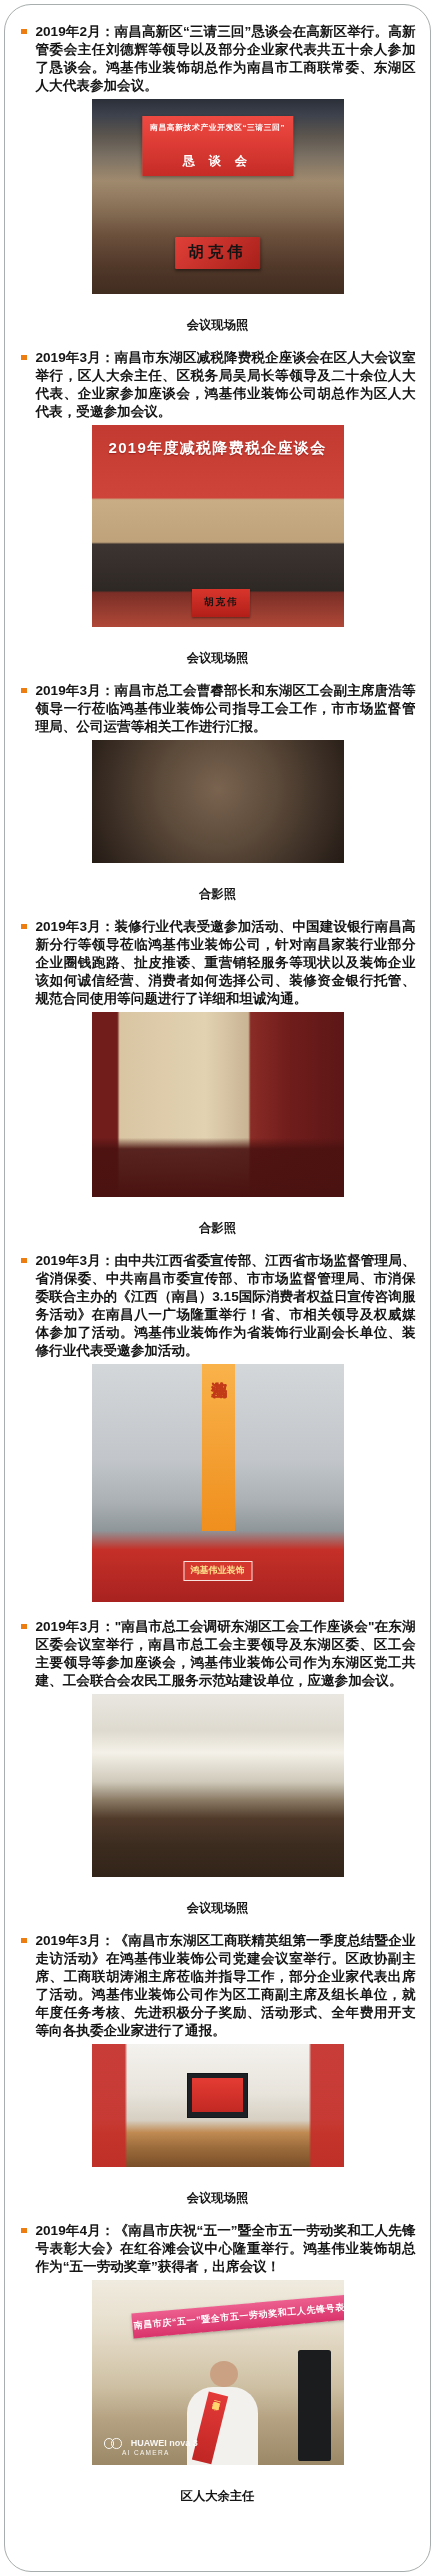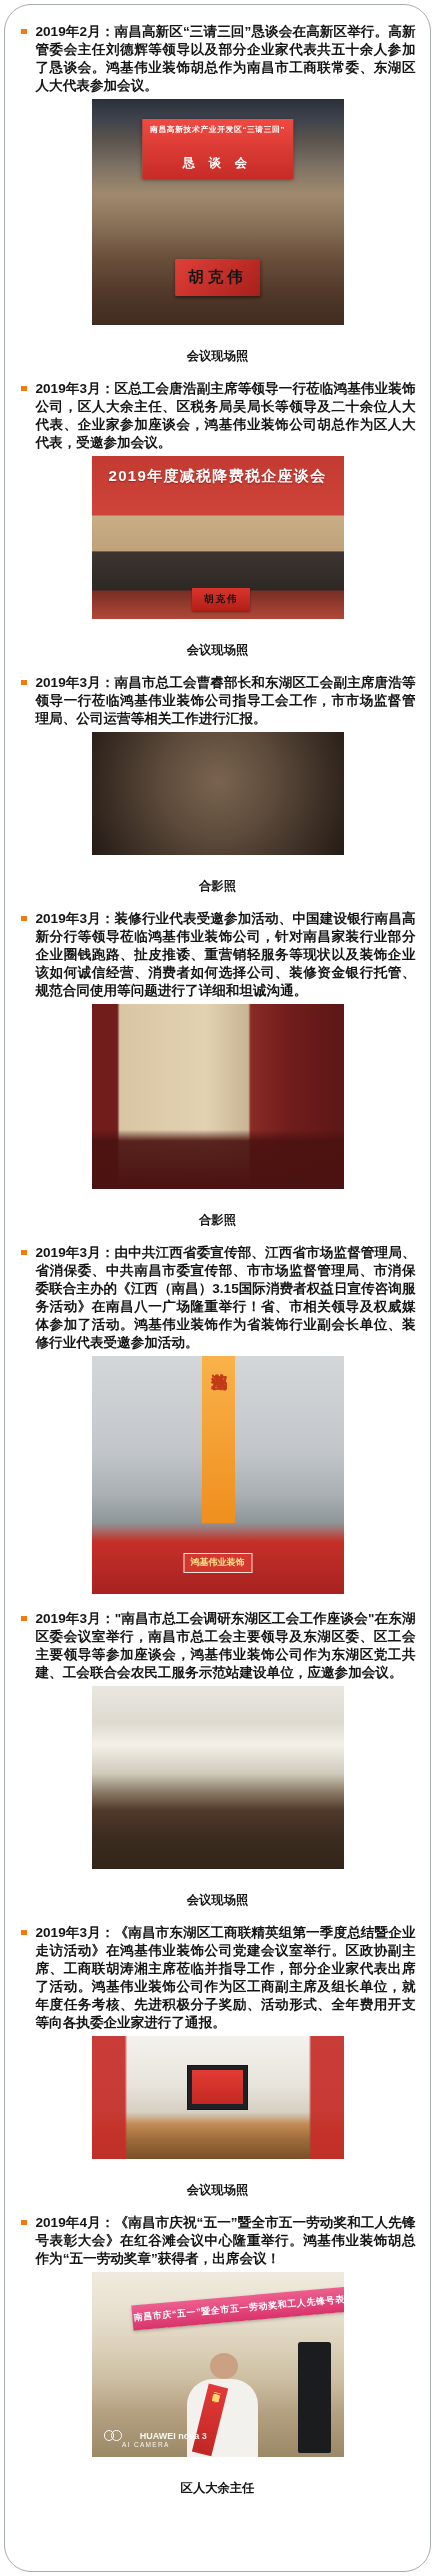--- a/index.html
+++ b/index.html
@@ -59,42 +59,42 @@
   .caption {
     text-align: center;
     font-size: 12.3px;
     line-height: 15.6px;
     font-weight: bold;
     color: #151515;
     margin-top: 24px;
   }
 
   
-  .p1 { height: 226px;
+  .p1 { height: 195px;
     background: linear-gradient(180deg,#2b2f38 0%,#3c414c 8%,#5a544e 18%,#7d7264 30%,#a08a6e 42%,#8a7258 55%,#6b503c 70%,#52392a 85%,#402c20 100%);
   }
   .p1 .banner1 {
     position: absolute; top: 9%; left: 50%; transform: translateX(-50%);
     width: 58%; padding: 5.2px 2.6px 6.5px 2.6px; text-align: center;
     background: linear-gradient(#ef4a42,#c62b26); color: #fff; font-weight: bold;
     box-shadow: 0 1.3px 3.9px rgba(0,0,0,.4);
   }
   .p1 .banner1 .bl1 { font-size: 7.8px; letter-spacing: 0.6px; }
   .p1 .banner1 .bl2 { font-size: 12.3px; letter-spacing: 5.2px; margin-top: 20px; }
   .p1 .namecard {
     position: absolute; bottom: 13%; left: 50%; transform: translateX(-50%);
     width: 34%; height: 16%;
     background: linear-gradient(135deg,#e04038,#a81f1a);
     color: #141414; display: flex; align-items: center; justify-content: center;
     font-family: "DejaVu Serif", serif; font-weight: bold; font-size: 15.6px;
     letter-spacing: 3.9px; border-radius: 1.3px; box-shadow: 0 1.3px 3.2px rgba(0,0,0,.45);
   }
 
   
-  .p2 { height: 163px;
+  .p2 { height: 202px;
     background: linear-gradient(180deg,#c23a31 0%,#cf443a 36%,#c8ad85 37%,#bfa27a 58%,#3c3430 59%,#2e2824 82%,#7a2e26 83%,#963c30 92%,#b04838 100%);
   }
   .p2 .banner2 {
     position: absolute; top: 7%; left: 6%; right: 6%;
     color: #fff; font-size: 15px; font-weight: bold; text-align: center; letter-spacing: 1.3px;
     text-shadow: 0 0.6px 1.3px rgba(120,10,10,.6);
   }
   .p2 .namecard2 {
     position: absolute; bottom: 5%; left: 40%; width: 23%; height: 14%;
     background: linear-gradient(#d8352c,#b21f18);
@@ -184,21 +184,21 @@
     background: #f2f1ee; border-radius: 26px 26px 0 0; }
   .p9 .sash {
     position: absolute; bottom: 1%; left: 43%; width: 8%; height: 38%;
     background: linear-gradient(#e33a38,#c02624); transform: rotate(14deg);
     color: #ffd76e; font-size: 7.1px; font-weight: bold;
     writing-mode: vertical-rl; text-orientation: upright;
     display: flex; align-items: center; justify-content: flex-start;
     padding-top: 3.2px; box-sizing: border-box;
   }
   .p9 .watermark { position: absolute; left: 5%; bottom: 5%; color: rgba(255,255,255,.92); }
-  .p9 .wm-row { display: flex; align-items: flex-end; gap: 18px; }
+  .p9 .wm-row { display: flex; align-items: flex-start; gap: 9px; }
   .p9 .wm-logo { display: inline-flex; }
   .p9 .wm-logo i { display: inline-block; width: 8.4px; height: 8.4px;
     border: 1.3px solid rgba(255,255,255,.92); border-radius: 50%; }
   .p9 .wm-logo i + i { margin-left: -3.2px; }
   .p9 .wm1 { font-size: 9px; font-weight: bold; }
   .p9 .wm2 { font-size: 6.5px; letter-spacing: 1.3px; margin-left: 18px; }
 </style>
 </head>
 <body>
 
@@ -212,21 +212,21 @@
         <div class="banner1">
           <div class="bl1">南昌高新技术产业开发区“三请三回”</div>
           <div class="bl2">恳 谈 会</div>
         </div>
         <div class="namecard">胡克伟</div>
       </div>
       <div class="caption">会议现场照</div>
     </div>
 
     <div class="section">
-      <p class="entry">2019年3月：区总工会唐浩副主席等领导一行莅临鸿基伟业装饰公司，区人大余主任、区税务局吴局长等领导及二十余位人大代表、企业家参加座谈会，鸿基伟业装饰公司胡总作为区人大代表，受邀参加会议。</p>
+      <p class="entry">2019年3月：南昌市东湖区减税降费税企座谈会在区人大会议室举行，区人大余主任、区税务局吴局长等领导及二十余位人大代表、企业家参加座谈会，鸿基伟业装饰公司胡总作为区人大代表，受邀参加会议。</p>
       <div class="photo p2">
         <div class="banner2">2019年度减税降费税企座谈会</div>
         <div class="namecard2">胡克伟</div>
       </div>
       <div class="caption">会议现场照</div>
     </div>
 
     <div class="section">
       <p class="entry">2019年3月：南昌市总工会曹睿部长和东湖区工会副主席唐浩等领导一行莅临鸿基伟业装饰公司指导工会工作，市市场监督管理局、公司运营等相关工作进行汇报。</p>
       <div class="photo p3"></div>

